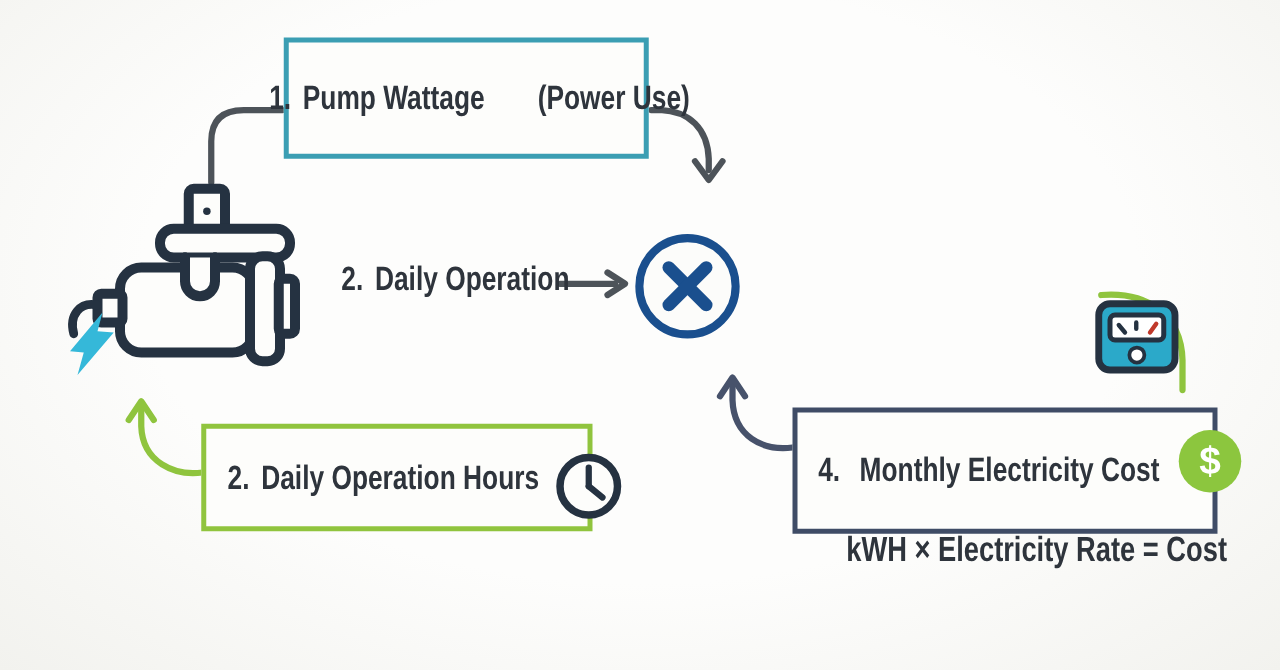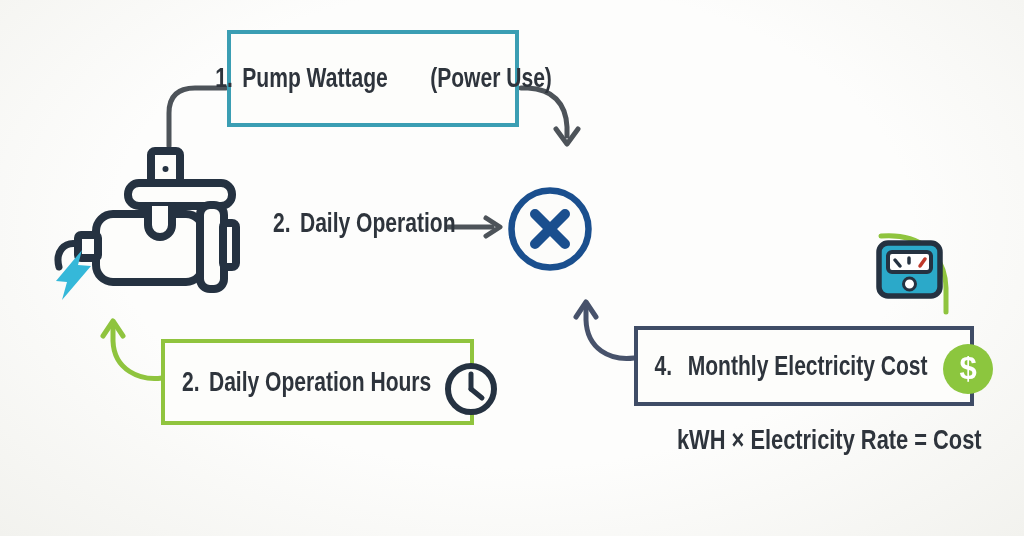--- a/index.html
+++ b/index.html
@@ -14,21 +14,21 @@
        display:flex;align-items:center;}
   .icon-abs{position:absolute;z-index:3;}
   .t27{font-size:27px;line-height:31px;}
   .cond{display:inline-block;transform:scaleX(0.78);transform-origin:center;white-space:nowrap;}
   .cond-left{display:inline-block;transform:scaleX(0.78);transform-origin:left center;white-space:nowrap;}
   .num{margin-right:12px;}
   .lines{display:flex;flex-direction:row;align-items:flex-end;}
   #box-pump-wattage{left:227px;top:30px;width:292px;height:97px;border:4px solid #3b9eb3;justify-content:center;}
   #box-total-kwh{left:553px;top:165px;width:318px;height:114px;border:3px solid #8c8c8c;justify-content:center;padding-left:30px;}
   #box-operation-hours{left:161px;top:339px;width:313px;height:86px;border:4px solid #90c43e;padding-left:17px;}
-  #box-monthly-cost{left:634px;top:326px;width:340px;height:80px;border:4px solid #3f4c66;justify-content:center;padding-right:26px;text-align:right;}
+  #box-monthly-cost{left:634px;top:326px;width:340px;height:101px;border:4px solid #3f4c66;justify-content:center;padding-right:26px;text-align:right;}
   #label-daily-operation{position:absolute;z-index:2;left:244px;top:208px;height:36px;display:flex;margin-left:29px;}
   #formula{position:absolute;z-index:2;left:634px;top:424px;width:346px;text-align:center;font-size:28px;}
   #dollar-badge{position:absolute;z-index:3;left:943px;top:344px;width:50px;height:50px;border-radius:50%;
     background:#8cc63e;color:#ffffff;font-size:31px;line-height:50px;text-align:center;}
 </style>
 </head>
 <body>
 
 <div id="canvas">
 

